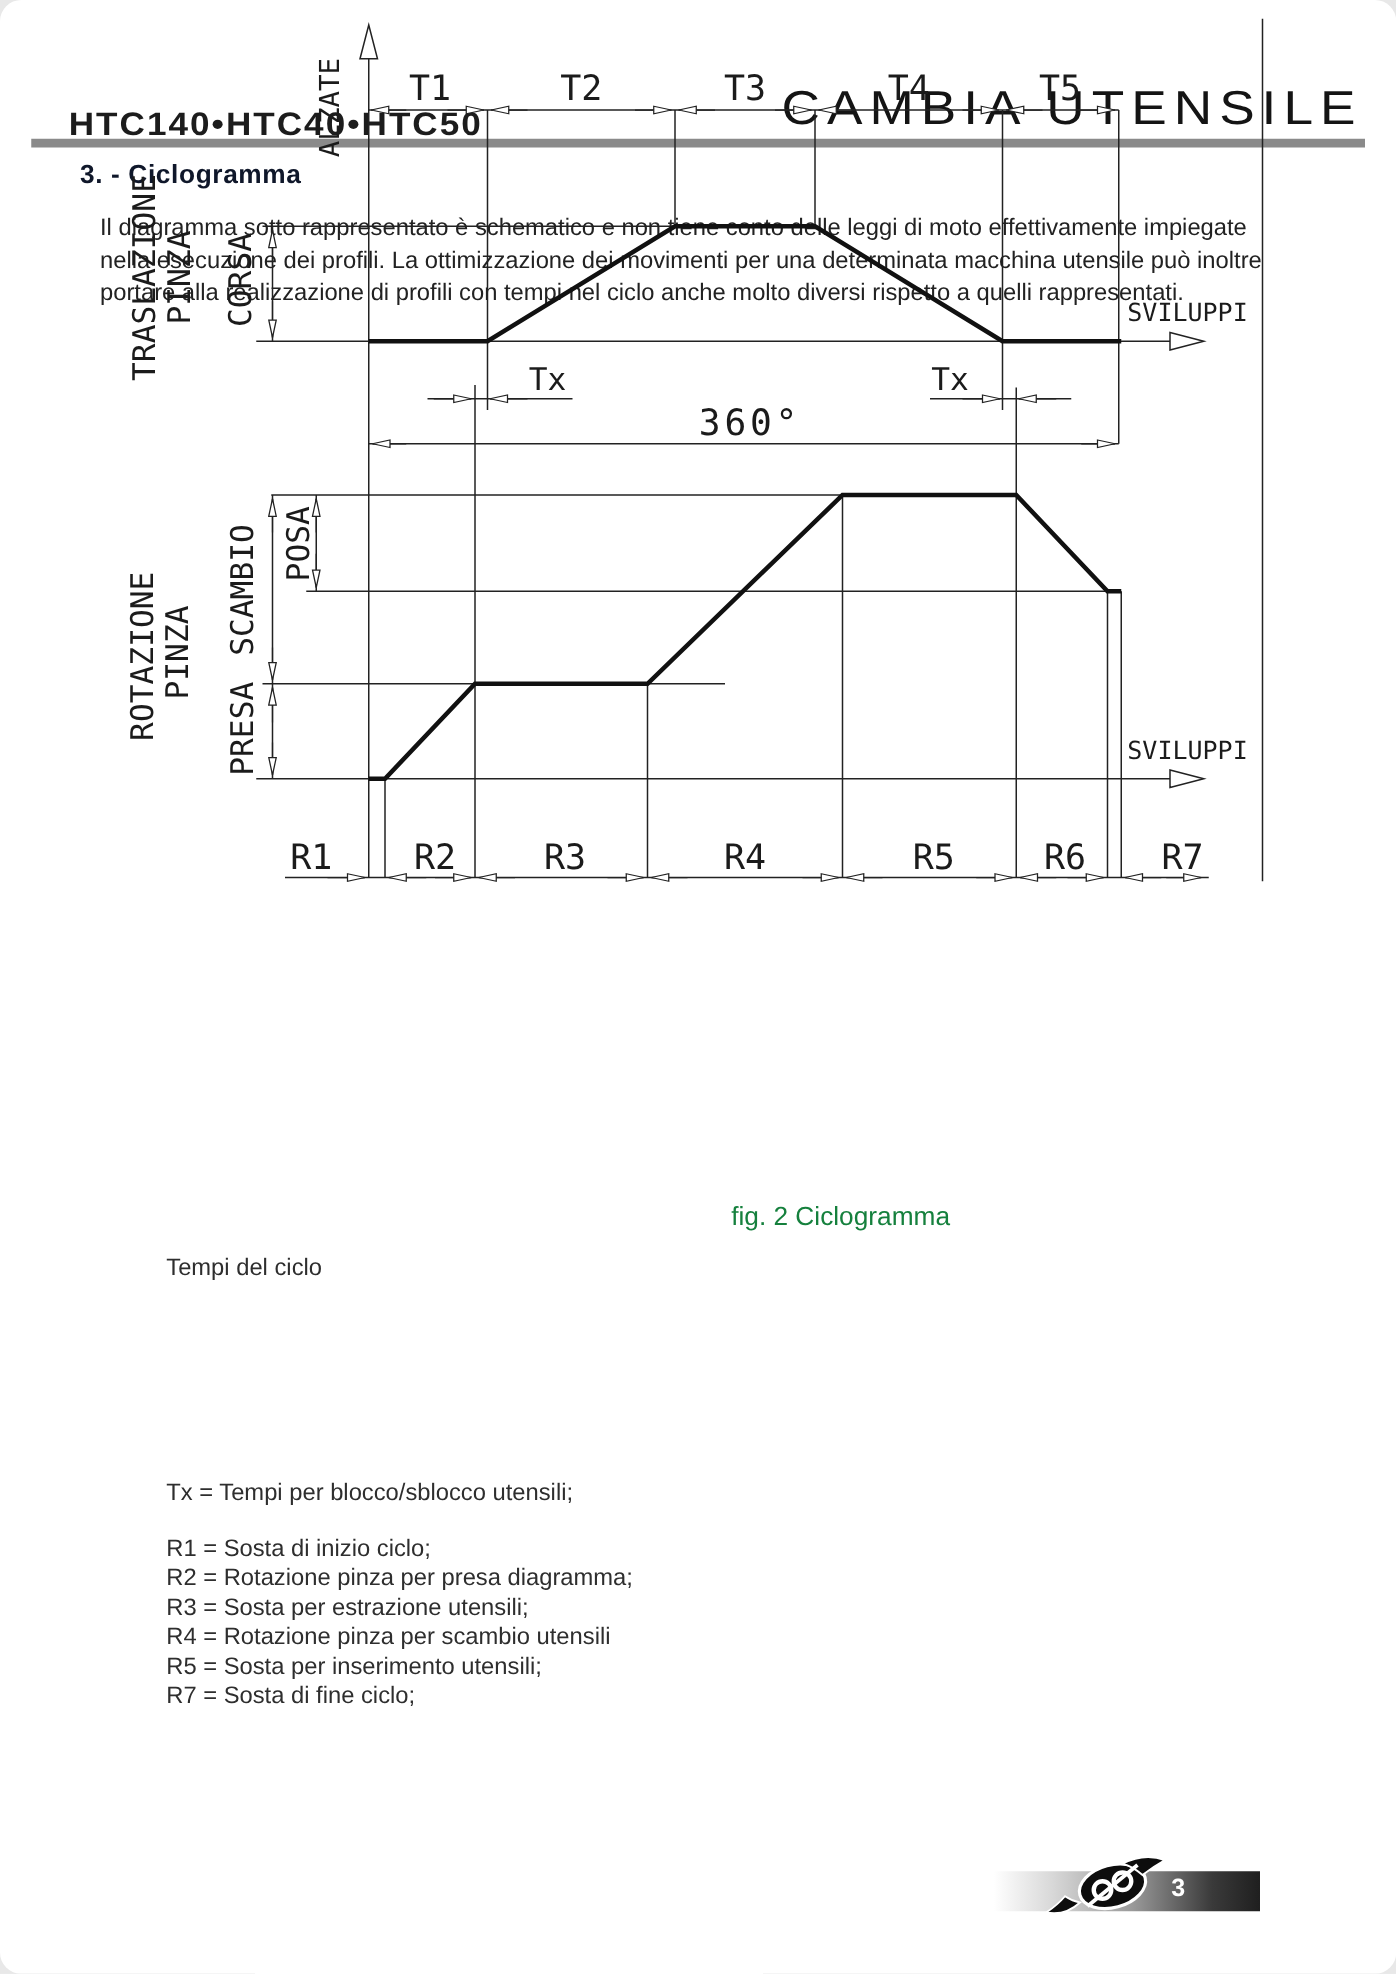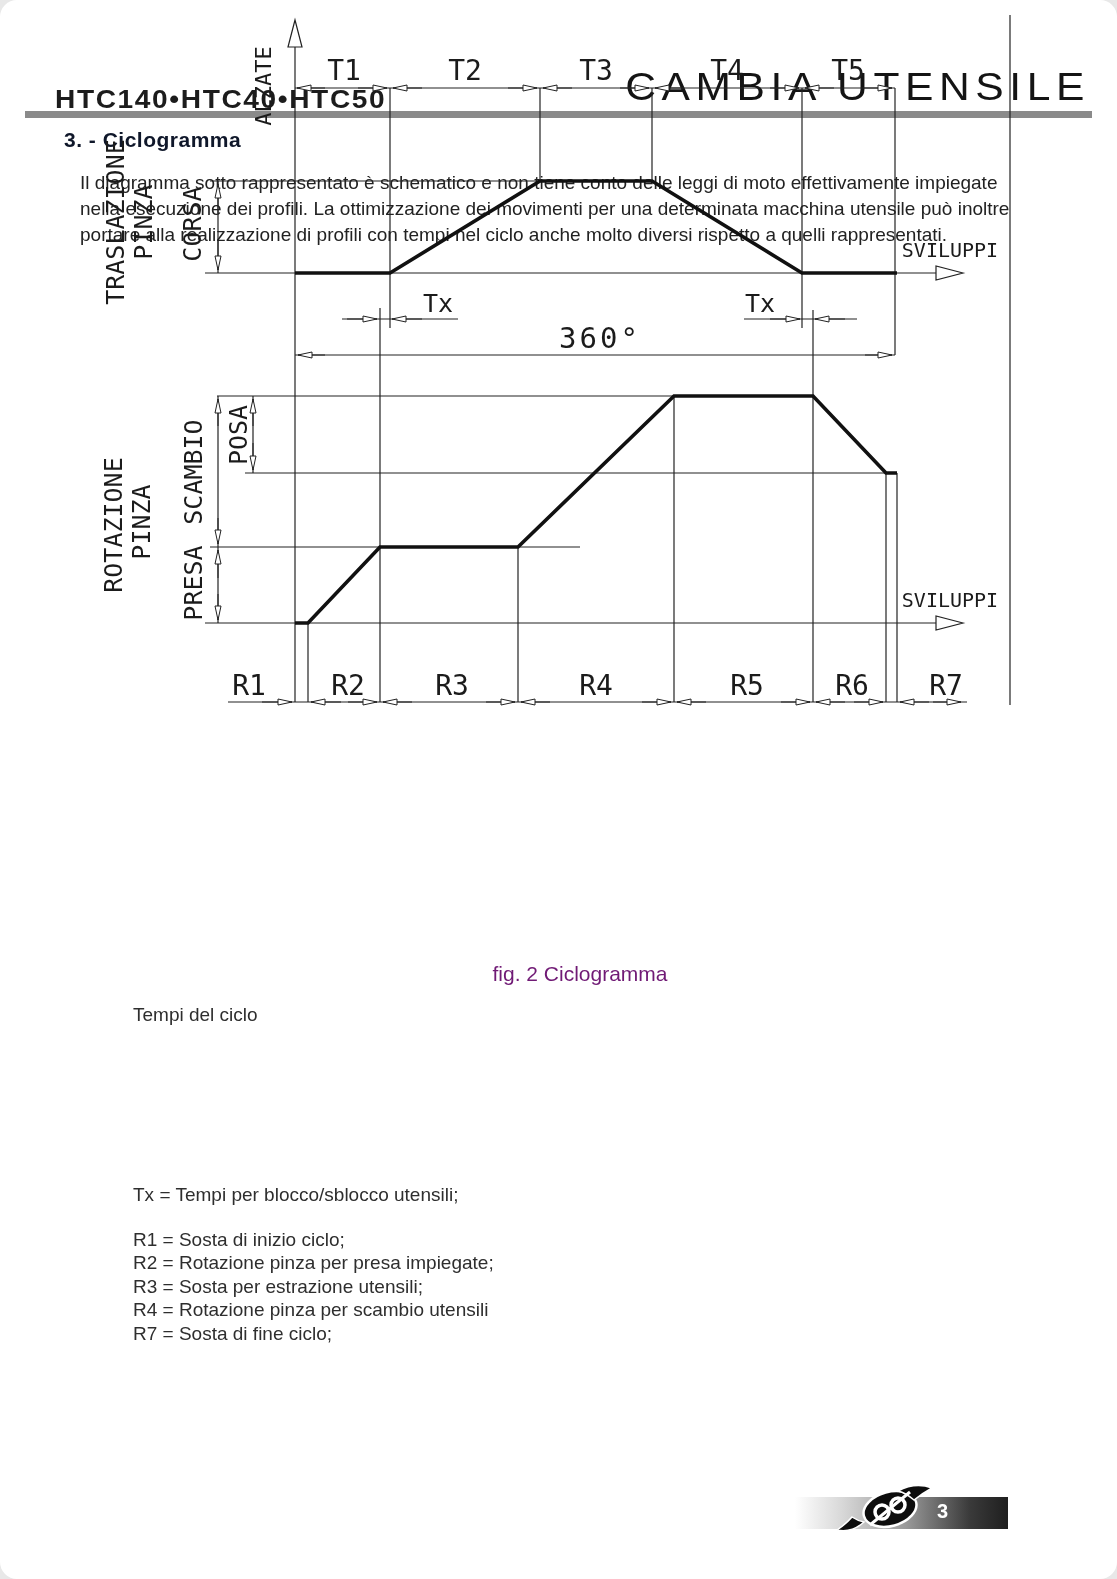--- a/index.html
+++ b/index.html
@@ -23,22 +23,22 @@
   .thin{stroke:#222;stroke-width:1.2;}
   .thick{stroke:#111;stroke-width:3.6;fill:none;stroke-linejoin:miter;}
   .stub{stroke:#222;stroke-width:1;}
   text.cad{font-family:"DejaVu Sans Mono",monospace;fill:#1b1b1b;}
   .t-lbl{font-size:28px;}
   .tx-lbl{font-size:25px;}
   .deg-lbl{font-size:29px;letter-spacing:3px;}
   .rot-lbl{font-size:25px;}
   .alz-lbl{font-size:22px;}
   .svl-lbl{font-size:20px;}
-  .caption{position:absolute;left:400px;top:962px;width:360px;text-align:center;
-           font-size:21px;color:#701a75;}
+  .caption{position:absolute;left:400px;top:962px;width:360px;text-align:right;
+           font-size:21px;color:#15803d;}
   
   .lg{position:absolute;left:133px;color:#2e2e2e;font-size:19px;line-height:23.4px;}
   #legend-title{top:1003px;}
   #legend-t{top:1046px;}
   #legend-tx{top:1183px;}
   #legend-r{top:1228px;}
   
   .footer-bar{position:absolute;left:795px;top:1497px;width:213px;height:32px;
       background:linear-gradient(to right,#ffffff 0%,#d8d8d8 22%,#9a9a9a 52%,#3a3a3a 82%,#1f1f1f 100%);}
   .page-num{position:absolute;left:937px;top:1500px;font-size:20px;font-weight:700;color:#ffffff;}
@@ -190,23 +190,24 @@
       <text class="cad t-lbl" x="946" y="945" text-anchor="middle">R7</text>
     </g>
   </svg>
 
   <div class="caption">fig. 2  Ciclogramma</div>
 
   <div class="lg" id="legend-title">Tempi del ciclo</div>
   <div class="lg" id="legend-tx">Tx = Tempi per blocco/sblocco utensili;</div>
   <div class="lg" id="legend-r">
     <div>R1 = Sosta di inizio ciclo;</div>
-    <div>R2 = Rotazione pinza per presa impiegate;</div>
+    <div>R2 = Rotazione pinza per presa diagramma;</div>
     <div>R3 = Sosta per estrazione utensili;</div>
     <div>R4 = Rotazione pinza per scambio utensili</div>
+    <div>R5 = Sosta per inserimento utensili;</div>
     <div>R7 = Sosta di fine ciclo;</div>
   </div>
 
   <div class="footer-bar"></div>
   <svg class="logo" width="120" height="60">
     <g stroke="#ffffff">
       <path d="M36,42 Q24,53 9,50 Q18,44 24,37 Q30,41 36,42 Z" fill="#0d0d0d" stroke-width="1.5"></path>
       <ellipse cx="62" cy="29" rx="27" ry="17" transform="rotate(-15 62 29)" fill="#0d0d0d" stroke-width="2.5"></ellipse>
       <path d="M70,11 Q87,2 104,8 Q95,13 86,20 Q78,13 70,11 Z" fill="#0d0d0d" stroke-width="1.5"></path>
       <circle cx="54" cy="32" r="7" fill="none" stroke-width="3.5"></circle>

